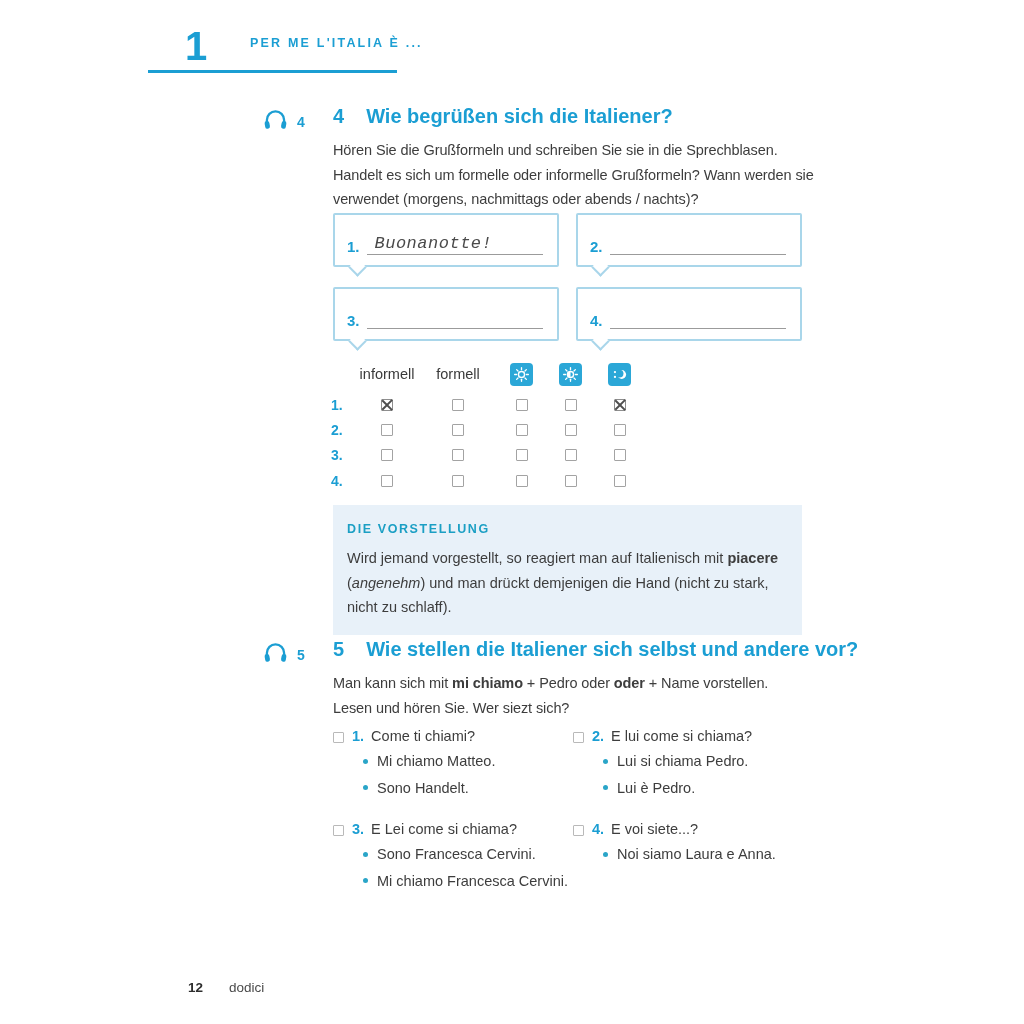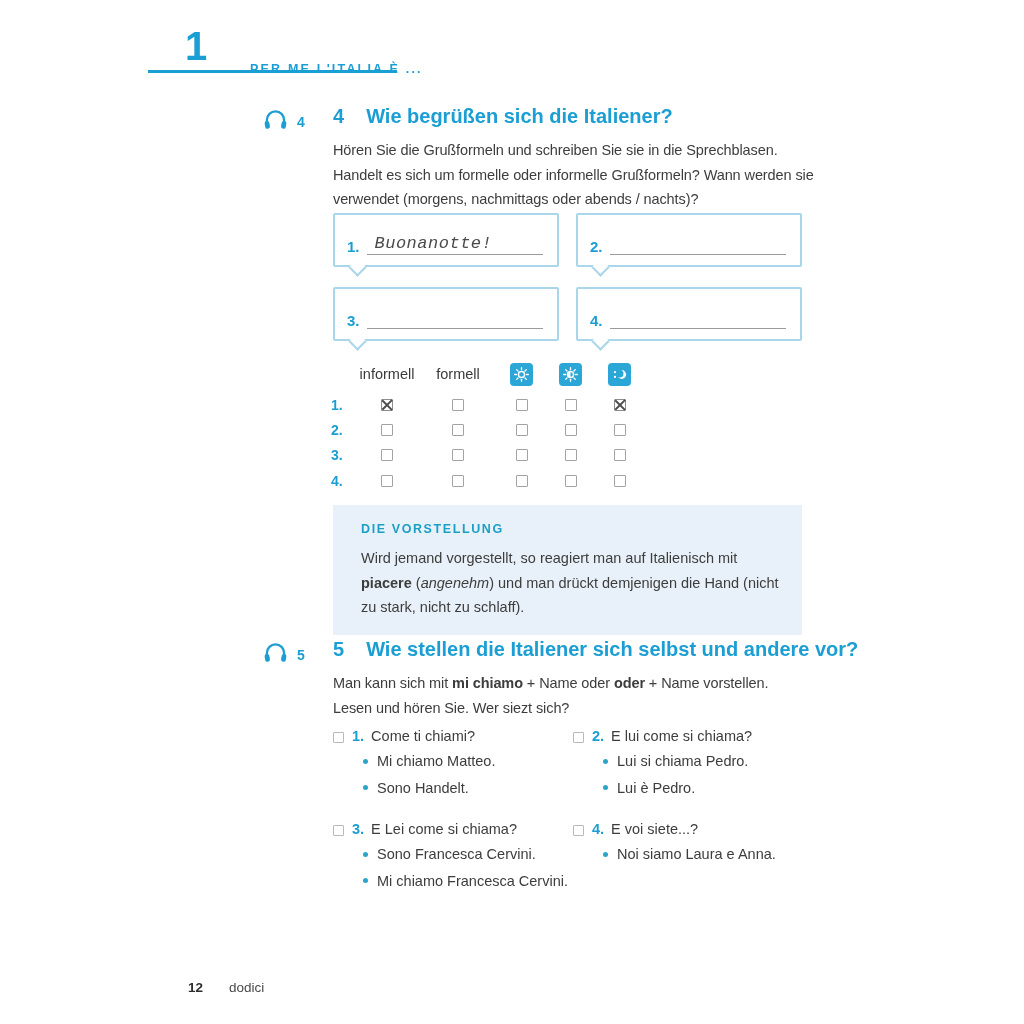--- a/index.html
+++ b/index.html
@@ -13,21 +13,21 @@
     --check-border:#a3a3a3;
     --x-color:#4e4e4e;
   }
   *{margin:0;padding:0;box-sizing:border-box;}
   html,body{background:#fff;}
   body{font-family:"Liberation Sans", sans-serif;color:var(--text);}
   .page{position:relative;width:1024px;height:1024px;background:#fff;overflow:hidden;}
 
   
   .chapter-num{position:absolute;left:185px;top:26px;font-size:40px;font-weight:700;color:var(--cyan);line-height:1;}
-  .chapter-title{position:absolute;left:250px;top:62px;font-size:12.5px;font-weight:700;letter-spacing:2.2px;color:var(--cyan);}
+  .chapter-title{position:absolute;left:250px;top:36px;font-size:12.5px;font-weight:700;letter-spacing:2.2px;color:var(--cyan);}
   .chapter-rule{position:absolute;left:148px;top:70px;width:249px;height:2.5px;background:var(--cyan);}
 
   
   .audio{position:absolute;display:flex;align-items:center;gap:9px;}
   .audio-4{left:263px;top:109px;}
   .audio-5{left:263px;top:642px;}
   .audio-num{font-size:14px;font-weight:700;color:var(--cyan);}
 
   
   .ex-heading{position:absolute;display:flex;gap:22px;font-size:20px;font-weight:700;color:var(--cyan);}
@@ -53,21 +53,21 @@
   .t-label{justify-self:start;font-size:14px;font-weight:700;color:var(--cyan);}
   .t-header-text{font-size:14.5px;color:#3a3a3a;}
   .t-icon{width:23px;height:23px;border-radius:4px;background:var(--icon-cyan);display:flex;align-items:center;justify-content:center;}
   .cb{position:relative;width:12px;height:12px;border:1.5px solid var(--check-border);border-radius:1px;background:#fff;display:inline-block;}
   .cb.checked{border-color:#8e8e8e;}
   .cb.checked::before,.cb.checked::after{content:"";position:absolute;top:50%;left:50%;width:13.5px;height:1.9px;background:var(--x-color);}
   .cb.checked::before{transform:translate(-50%,-50%) rotate(45deg);}
   .cb.checked::after{transform:translate(-50%,-50%) rotate(-45deg);}
 
   
-  .infobox{position:absolute;left:333px;top:505px;width:469px;background:var(--box-bg);padding:17px 20px 15px 28px;}
+  .infobox{position:absolute;left:333px;top:505px;width:469px;background:var(--box-bg);padding:17px 20px 15px 14px;}
   .infobox-title{font-size:12.5px;font-weight:700;letter-spacing:1.6px;color:var(--box-title);margin-bottom:10px;}
   .infobox-text{font-size:14.5px;line-height:24.5px;color:var(--text);}
   .infobox-text b{font-weight:700;}
   .infobox-text i{font-style:italic;}
 
   
   .dialogues{position:absolute;left:333px;top:724px;width:472px;display:grid;grid-template-columns:240px 232px;row-gap:13px;align-items:start;}
   .dlg-q{display:flex;align-items:baseline;font-size:14.5px;line-height:24px;}
   .dlg-cb{position:relative;top:1px;flex:0 0 auto;width:11px;height:11px;border:1.5px solid #b9b9b9;border-radius:1px;background:#fff;margin-right:8px;align-self:center;}
   .dlg-num{font-size:14.5px;font-weight:700;color:var(--cyan);margin-right:7px;}
@@ -234,21 +234,21 @@
     </span>
     <span class="audio-num">5</span>
   </div>
 
   <div class="ex-heading ex5-heading">
     <span>5</span>
     <span>Wie stellen die Italiener sich selbst und andere vor?</span>
   </div>
 
   <div class="intro ex5-intro" id="ex5-intro">
-      <div><span>Man kann sich mit </span><b>mi chiamo</b><span> + Name oder </span><b>oder</b><span> + Name vorstellen.</span></div>
+      <div><span>Man kann sich mit </span><b>mi chiamo</b><span> + Pedro oder </span><b>oder</b><span> + Name vorstellen.</span></div>
       <div><span>Lesen und hören Sie. Wer siezt sich?</span></div>
     </div>
 
   <div class="dialogues" id="dialogues">
   <div class="dlg-item">
     <div class="dlg-q">
       <span class="dlg-cb"></span>
       <span class="dlg-num">1.</span>
       <span class="dlg-text">Come ti chiami?</span>
     </div>

